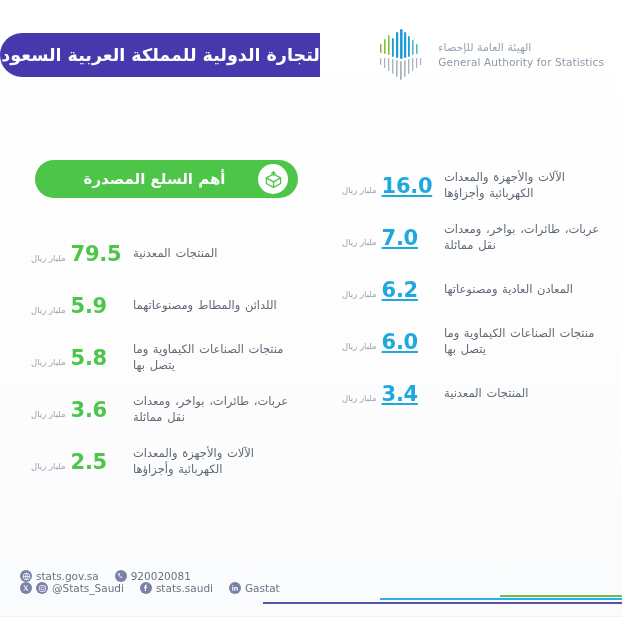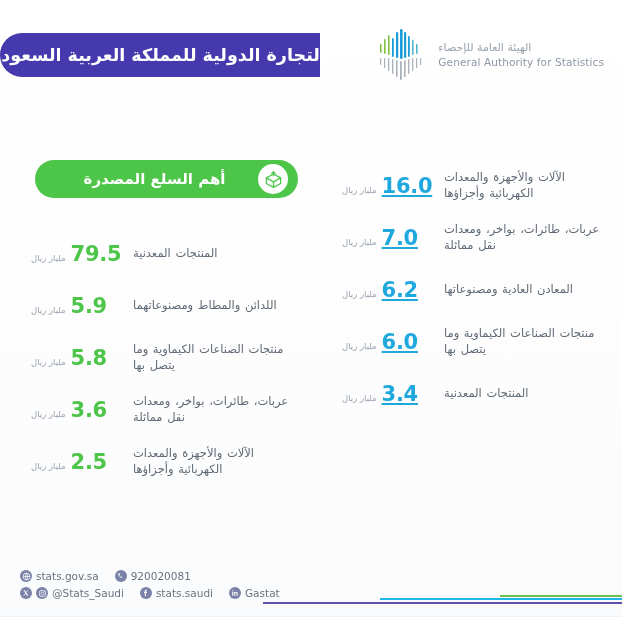--- a/index.html
+++ b/index.html
@@ -145,21 +145,21 @@
   
   .footer {
     position:absolute;
     bottom:0; left:0; right:0;
     height:70px;
     direction:ltr;
   }
   .footer-inner {
     position:absolute;
     left:20px; top:12px;
-    display:flex; flex-direction:column; gap:5px;
+    display:flex; flex-direction:column; 
   }
   .f-line { display:flex; align-items:center; gap:6px; }
   .f-item { display:flex; align-items:center; gap:4px; margin-right:10px; }
   .f-item span.txt {
     font-size:10.5px;
     color:#6b7380;
     white-space:nowrap;
   }
   .f-ico {
     width:12px; height:12px;

